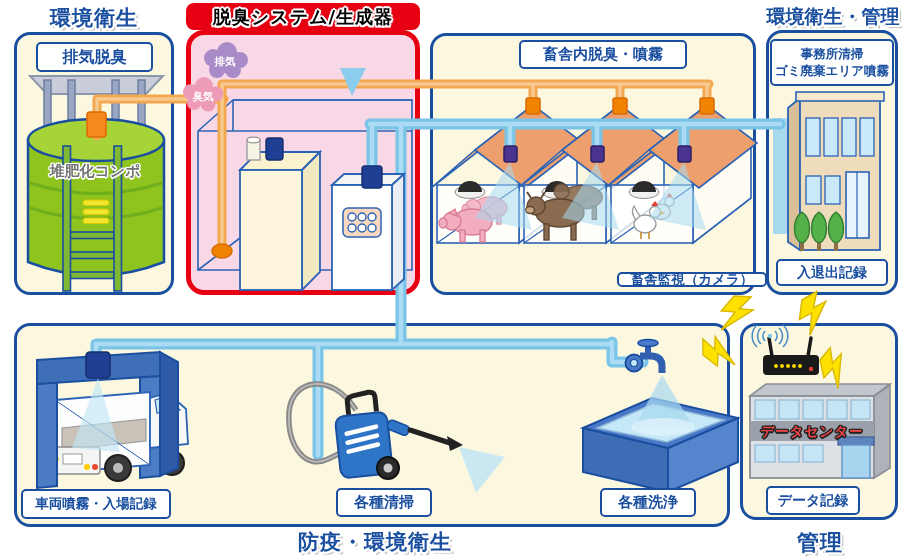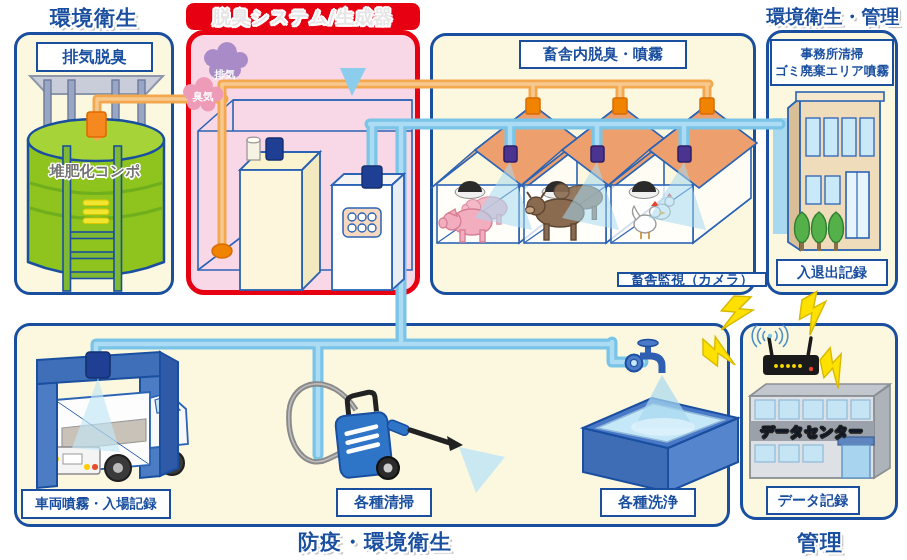--- a/index.html
+++ b/index.html
@@ -7,31 +7,31 @@
          font-family:"DejaVu Sans","Liberation Sans",sans-serif;}
   
   .zone{position:absolute;background:#FCF8E0;border:3px solid #1A4FA0;border-radius:16px;box-sizing:border-box;}
   .zone.pink{background:#F8D7E7;border:5px solid #E60012;border-radius:18px;}
   
   .hdr{position:absolute;color:#1A4FA0;font-weight:bold;text-align:center;letter-spacing:1px;
        text-shadow:2px 0 0 #fff,-2px 0 0 #fff,0 2px 0 #fff,0 -2px 0 #fff,
                    1.5px 1.5px 0 #fff,-1.5px 1.5px 0 #fff,1.5px -1.5px 0 #fff,-1.5px -1.5px 0 #fff,
                    3px 3px 1px #bdbdbd;}
   .banner{position:absolute;background:#E60012;border-radius:8px;display:flex;align-items:center;justify-content:center;}
-  .banner span{color:#e5e5e5;font-weight:bold;letter-spacing:1px;
+  .banner span{color:#000000;font-weight:bold;letter-spacing:1px;
        text-shadow:2px 0 0 #fff,-2px 0 0 #fff,0 2px 0 #fff,0 -2px 0 #fff,
                    1.5px 1.5px 0 #fff,-1.5px 1.5px 0 #fff,1.5px -1.5px 0 #fff,-1.5px -1.5px 0 #fff;}
   
-  .pill{position:absolute;background:#fff;border:2.5px solid #1A4FA0;border-radius:0;
+  .pill{position:absolute;background:#fff;border:2.5px solid #1A4FA0;border-radius:5px;
         color:#1A4FA0;font-weight:bold;display:flex;align-items:center;justify-content:center;
         text-align:left;box-sizing:border-box;line-height:1.3;}
   .plain{position:absolute;font-weight:bold;text-align:center;}
   .ow-black{color:#737373;text-shadow:1.5px 0 0 #fff,-1.5px 0 0 #fff,0 1.5px 0 #fff,0 -1.5px 0 #fff,
             1px 1px 0 #fff,-1px 1px 0 #fff,1px -1px 0 #fff,-1px -1px 0 #fff;}
-  .ow-dc{color:#0f172a;text-shadow:1.5px 0 0 #222,-1.5px 0 0 #222,0 1.5px 0 #222,0 -1.5px 0 #222,
+  .ow-dc{color:#ef4444;text-shadow:1.5px 0 0 #222,-1.5px 0 0 #222,0 1.5px 0 #222,0 -1.5px 0 #222,
             1px 1px 0 #222,-1px 1px 0 #222,1px -1px 0 #222,-1px -1px 0 #222;}
   .callout{position:absolute;background:#8CCDED;border-radius:8px;display:flex;align-items:center;justify-content:center;}
   .callout span{color:#E60012;font-weight:bold;
        text-shadow:1.5px 0 0 #fff,-1.5px 0 0 #fff,0 1.5px 0 #fff,0 -1.5px 0 #fff,
                    1px 1px 0 #fff,-1px 1px 0 #fff,1px -1px 0 #fff,-1px -1px 0 #fff;}
   .cloudtxt{position:absolute;color:#fff;font-weight:bold;text-align:center;}
   svg{position:absolute;left:0;top:0;}
 </style>
 </head>
 <body>
@@ -400,16 +400,16 @@
   <div class="pill" style="left:776px;top:259px;width:112px;height:27px;font-size:14px;">入退出記録</div>
   <div class="pill" style="left:21px;top:489px;width:150px;height:30px;font-size:13.5px;">車両噴霧・入場記録</div>
   <div class="pill" style="left:336px;top:488px;width:96px;height:29px;font-size:15px;">各種清掃</div>
   <div class="pill" style="left:600px;top:488px;width:96px;height:29px;font-size:15px;">各種洗浄</div>
   <div class="pill" style="left:766px;top:486px;width:94px;height:29px;font-size:14px;">データ記録</div>
 
   <div class="plain ow-black" style="left:38px;top:162px;width:114px;font-size:15px;">堆肥化コンポ</div>
   <div class="plain ow-dc" style="left:752px;top:423px;width:120px;font-size:13.5px;letter-spacing:1px;">データセンター</div>
 
 
-  <div class="cloudtxt" style="left:210px;top:68px;width:30px;font-size:10.5px;">排気</div>
+  <div class="cloudtxt" style="left:210px;top:55px;width:30px;font-size:10.5px;">排気</div>
   <div class="cloudtxt" style="left:188px;top:90px;width:30px;font-size:10.5px;">臭気</div>
 
 </div>
 
 </body></html>

